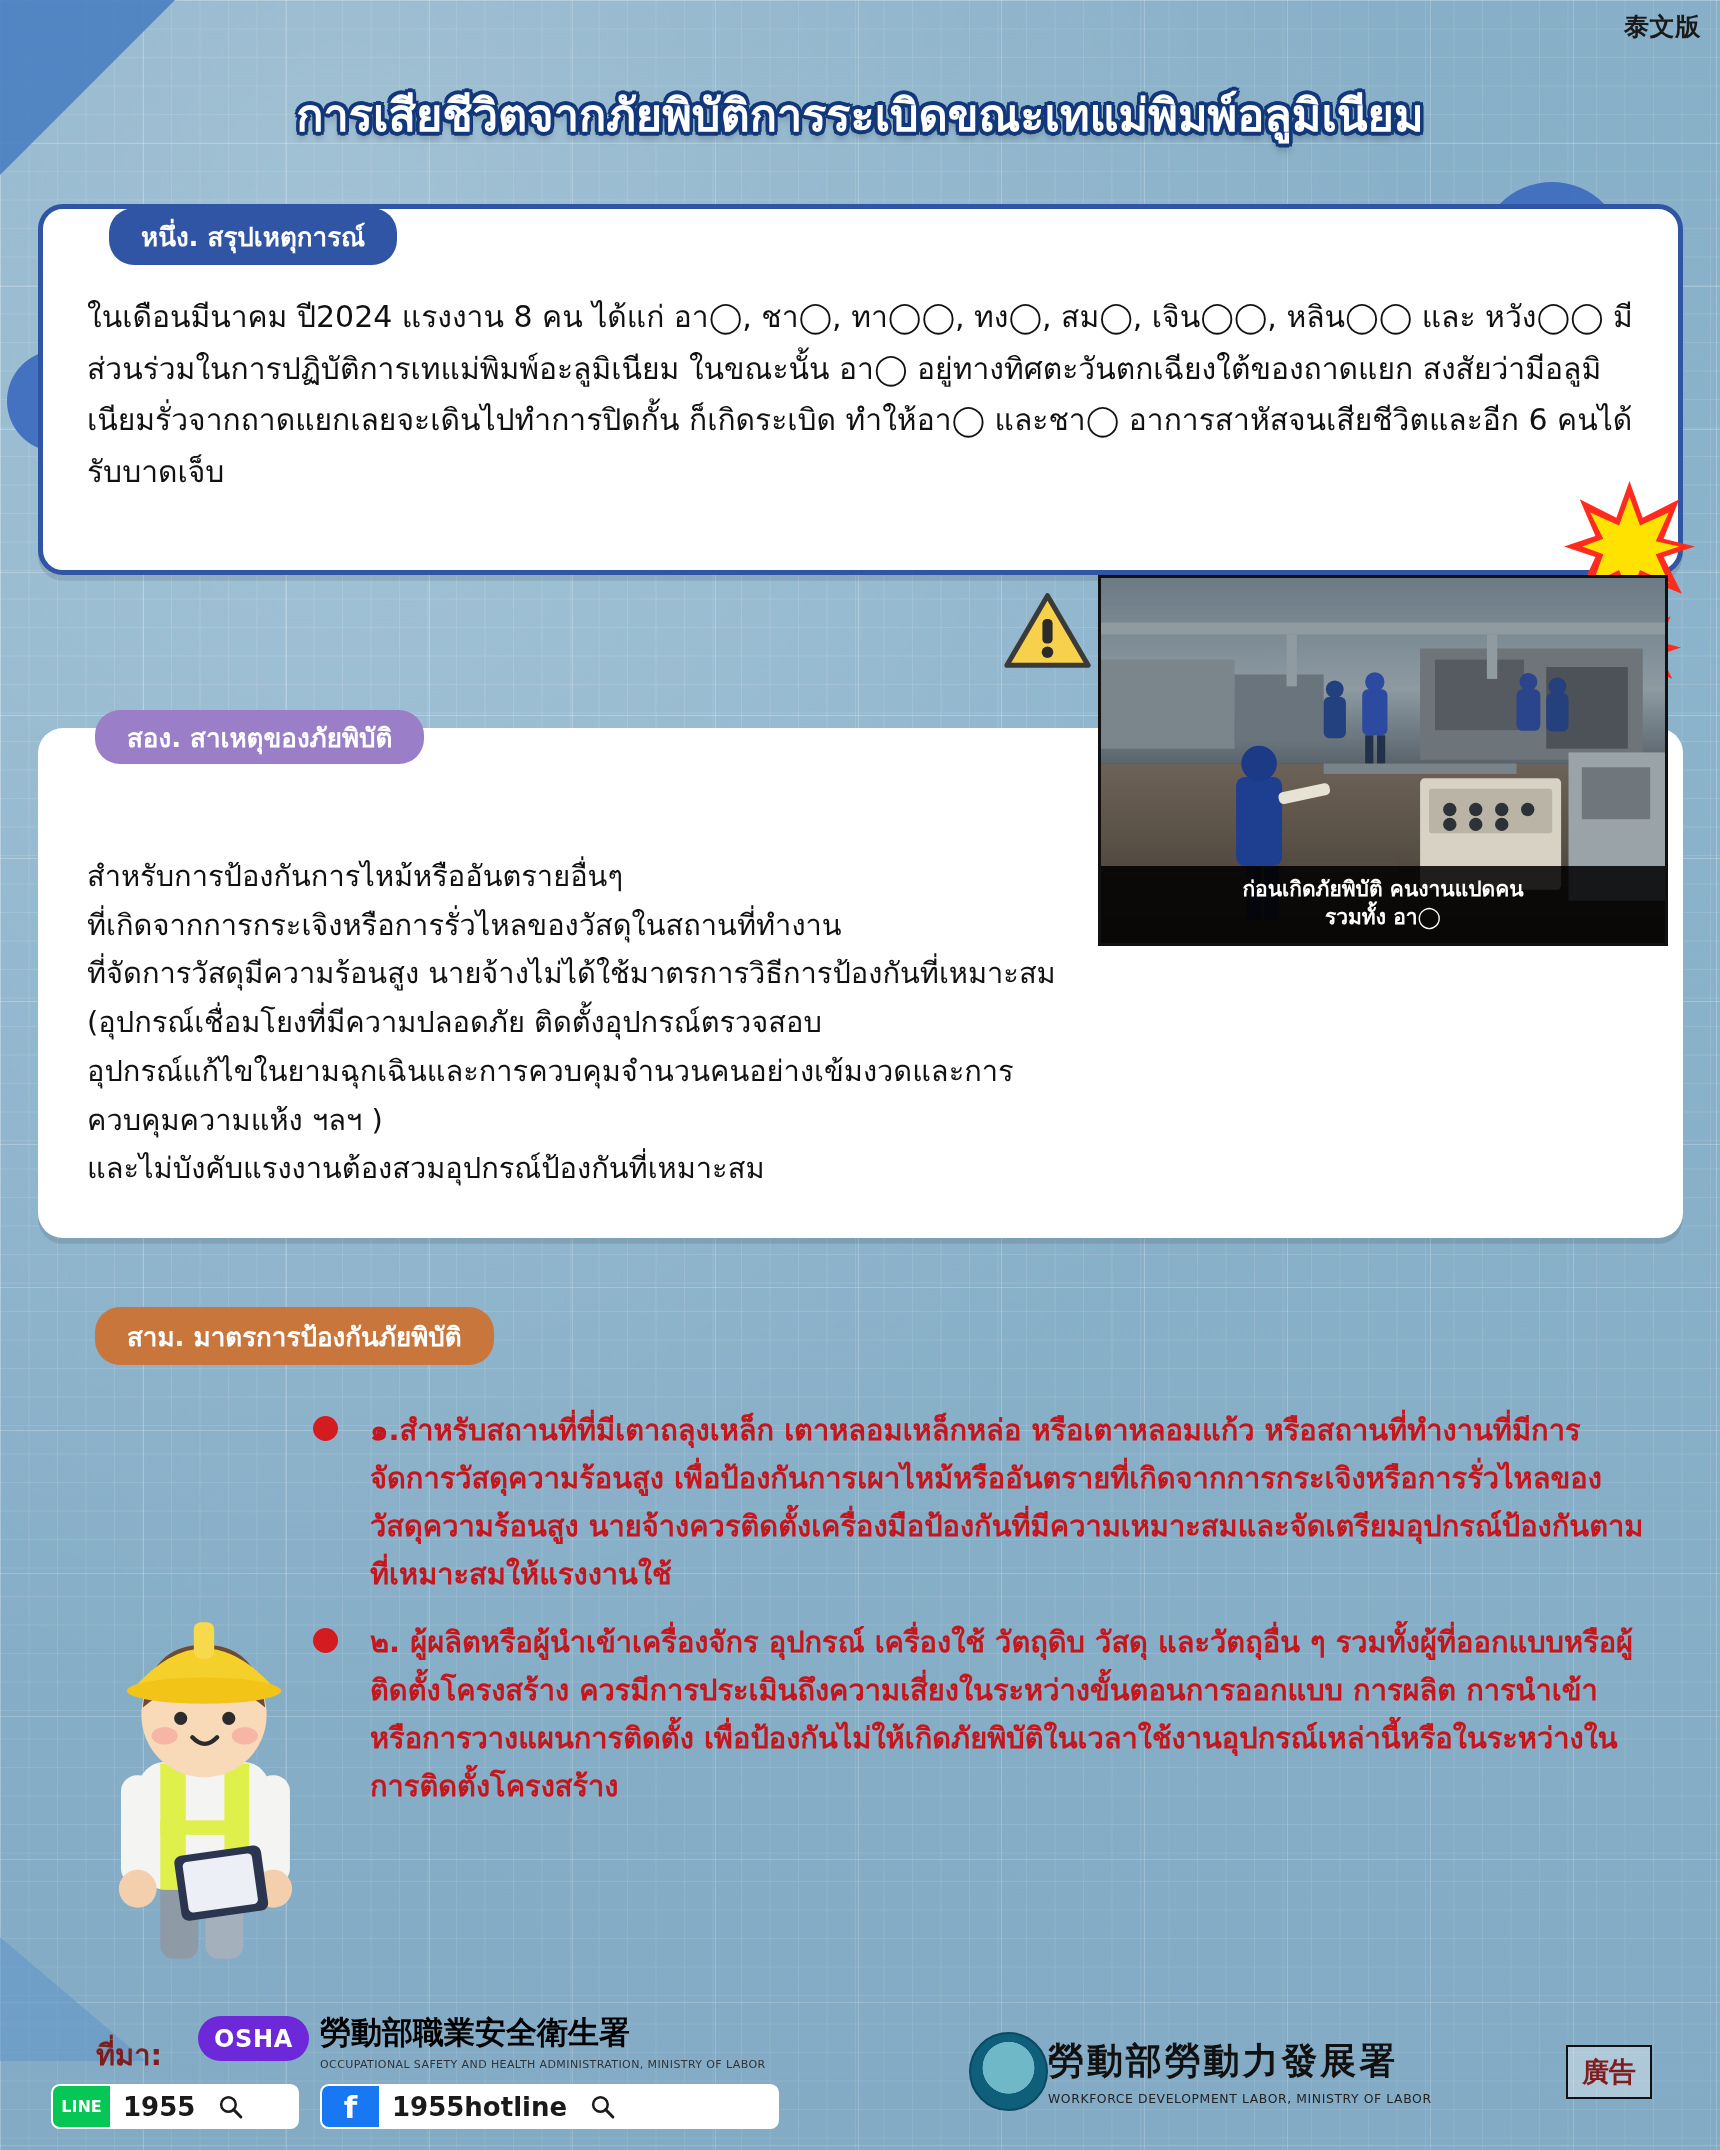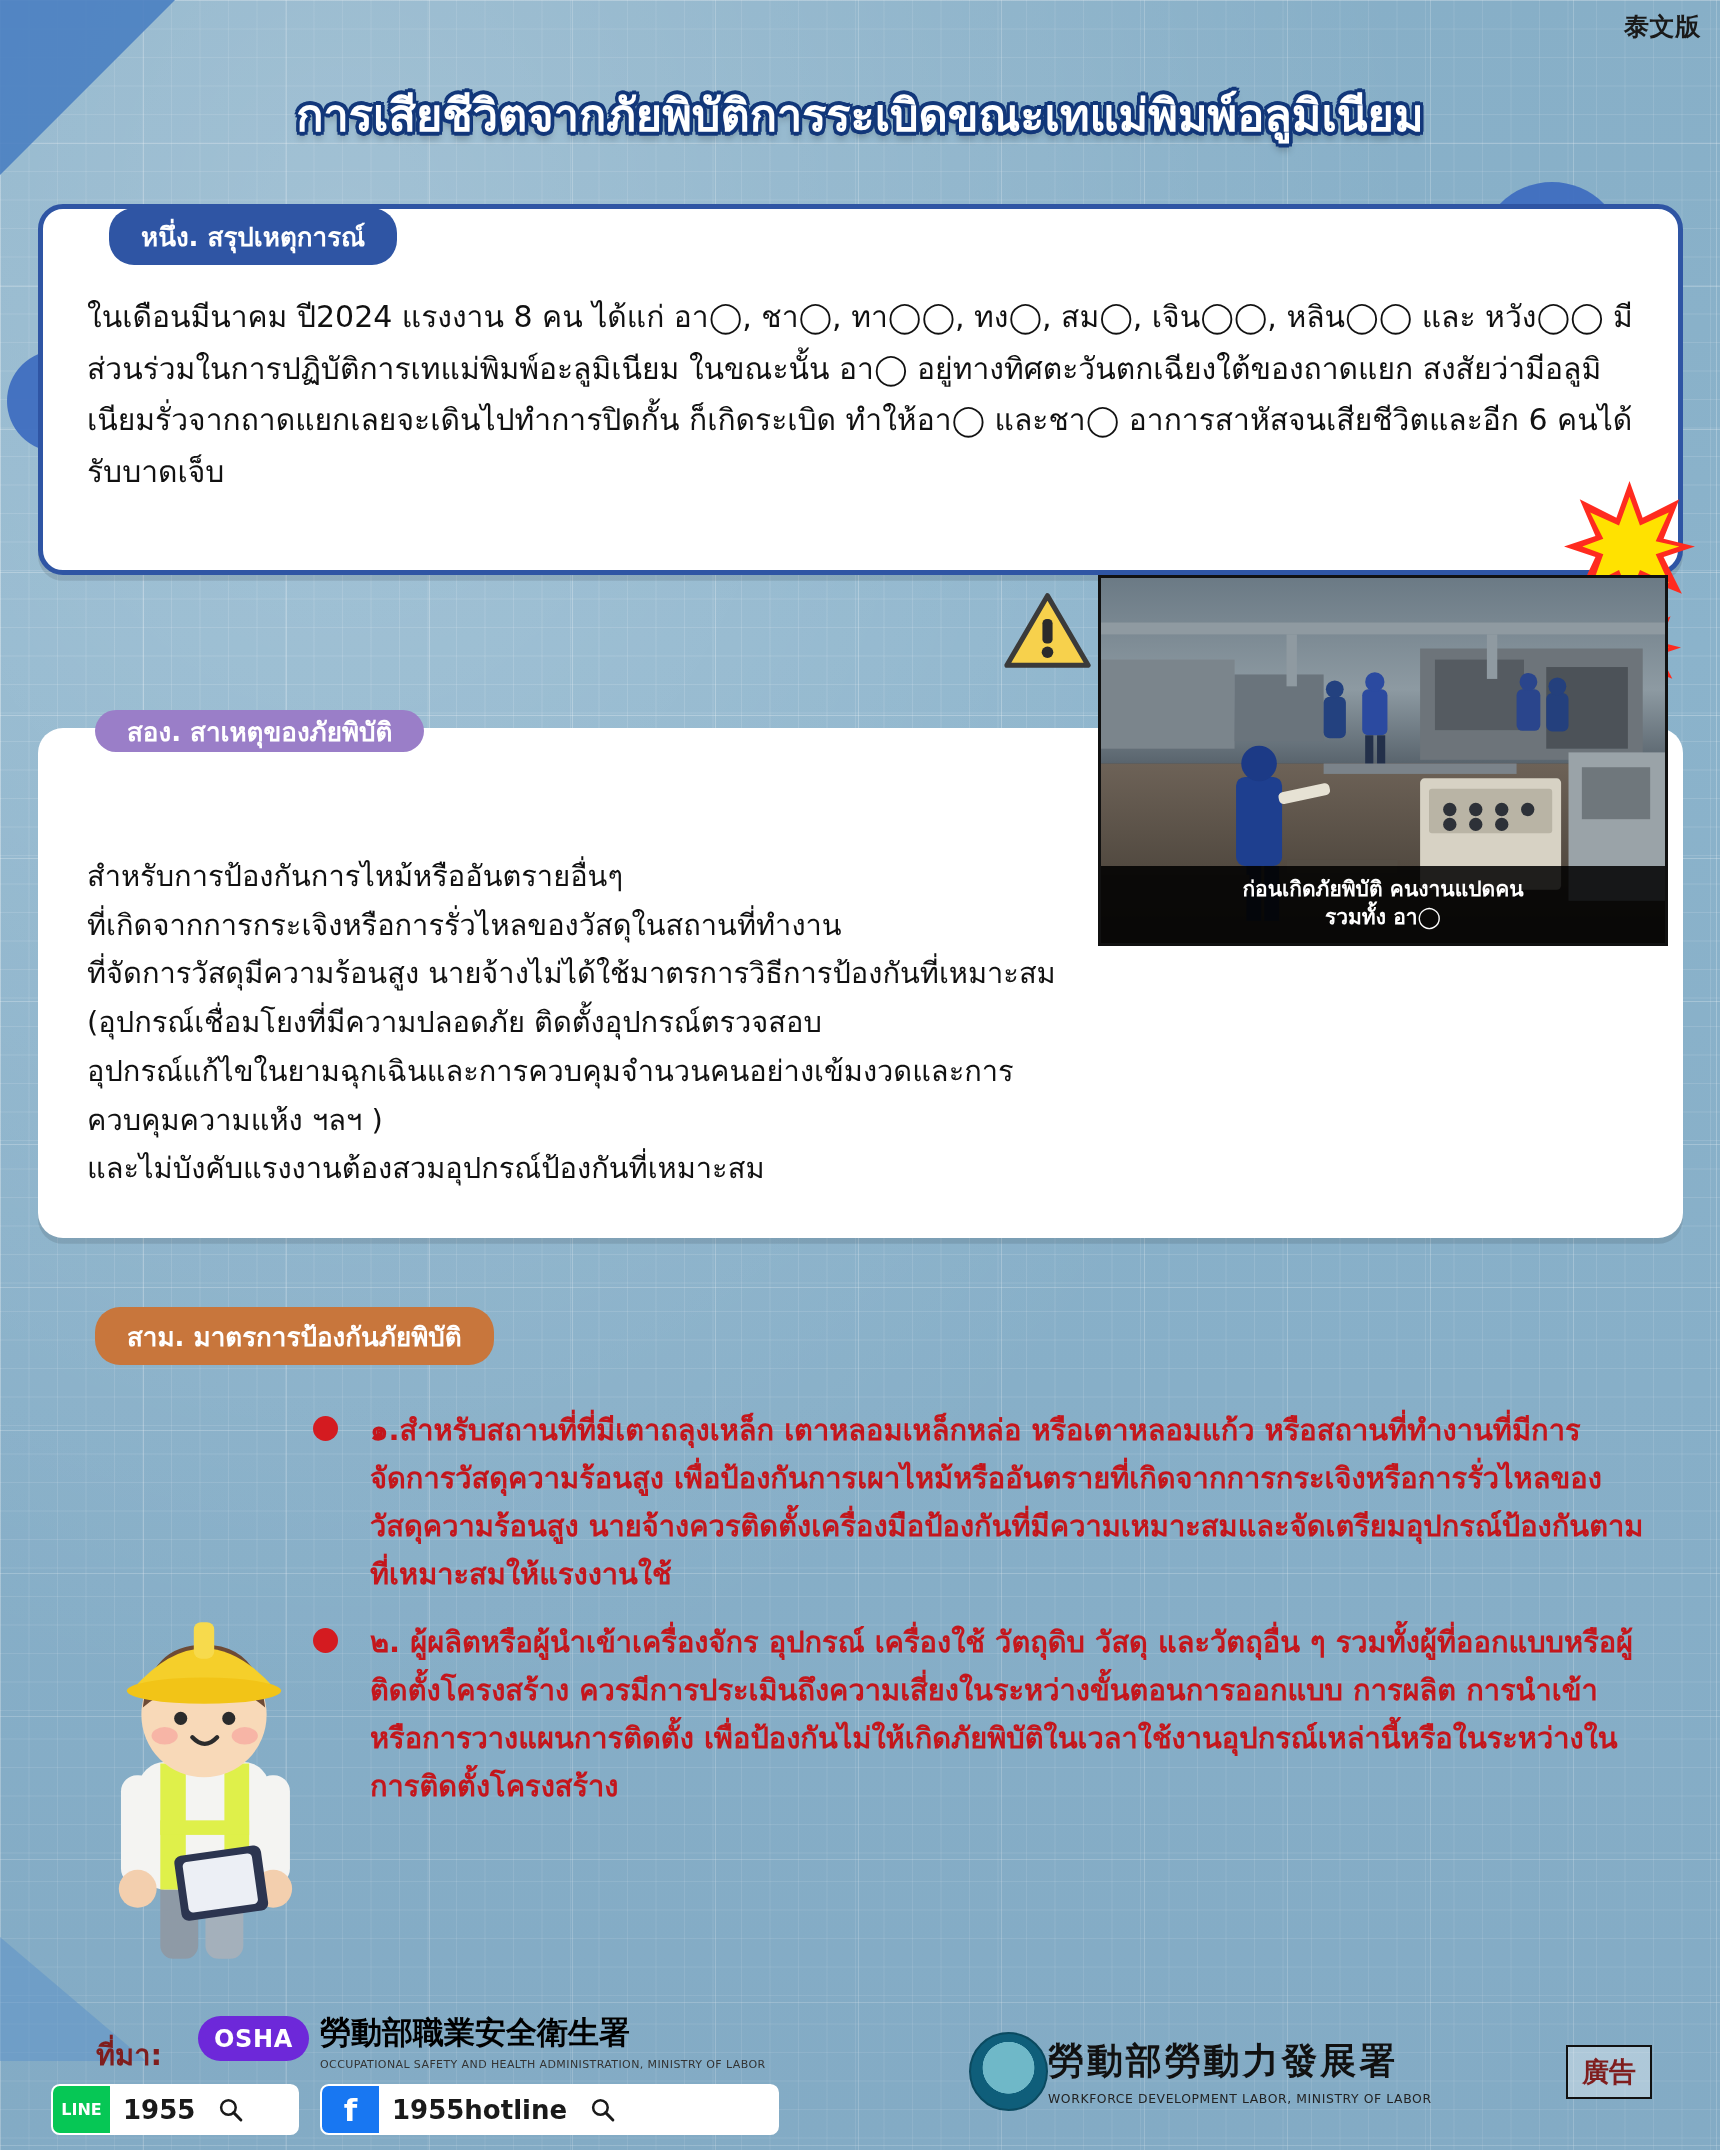--- a/index.html
+++ b/index.html
@@ -79,21 +79,21 @@
   #card1-body {
     position:absolute; left:87px; top:291px; width:1551px;
     font-size:30px; line-height:1.72; color:#111111;
   }
 
   
   #card2 {
     left:38px; top:728px; width:1645px; height:510px;
     box-shadow:0 5.8px 0 rgba(0,0,0,0.10);
   }
-  #tab2 { left:95px; top:710px; height:42px; background:#9a7ec8; }
+  #tab2 { left:95px; top:710px; height:54px; background:#9a7ec8; }
   #card2-body {
     position:absolute; left:87px; top:852px; width:1005px;
     font-size:29px; line-height:1.68; color:#111111;
   }
 
   
   #card3 {
     left:45px; top:1355px; width:1630px; height:641px;
     background:#fbe9cb;
     border-radius:25px;
@@ -148,21 +148,21 @@
     width:111px; height:45px; border-radius:22.6px;
     background:#6d28d9; color:#fff; font-weight:bold;
     display:flex; align-items:center; justify-content:center;
     font-size:24px; letter-spacing:0.7px;
   }
   #osha-text { position:absolute; left:320px; top:2012px; }
   #osha-cn { font-size:31px; font-weight:bold; color:#000000; }
   #osha-en { font-size:11px; letter-spacing:0.4px; color:#333; margin-top:3.6px; }
 
   .contact-pill {
-    position:absolute; height:51px; border-radius:8.7px;
+    position:absolute; height:45px; border-radius:8.7px;
     display:flex; align-items:center;
     background:#ffffff;
     border:2.2px solid #ffffff;
     overflow:hidden;
   }
   .pill-icon {
     width:57px; height:100%;
     display:flex; align-items:center; justify-content:center;
     font-weight:bold; color:#fff; font-size:22px;
   }

